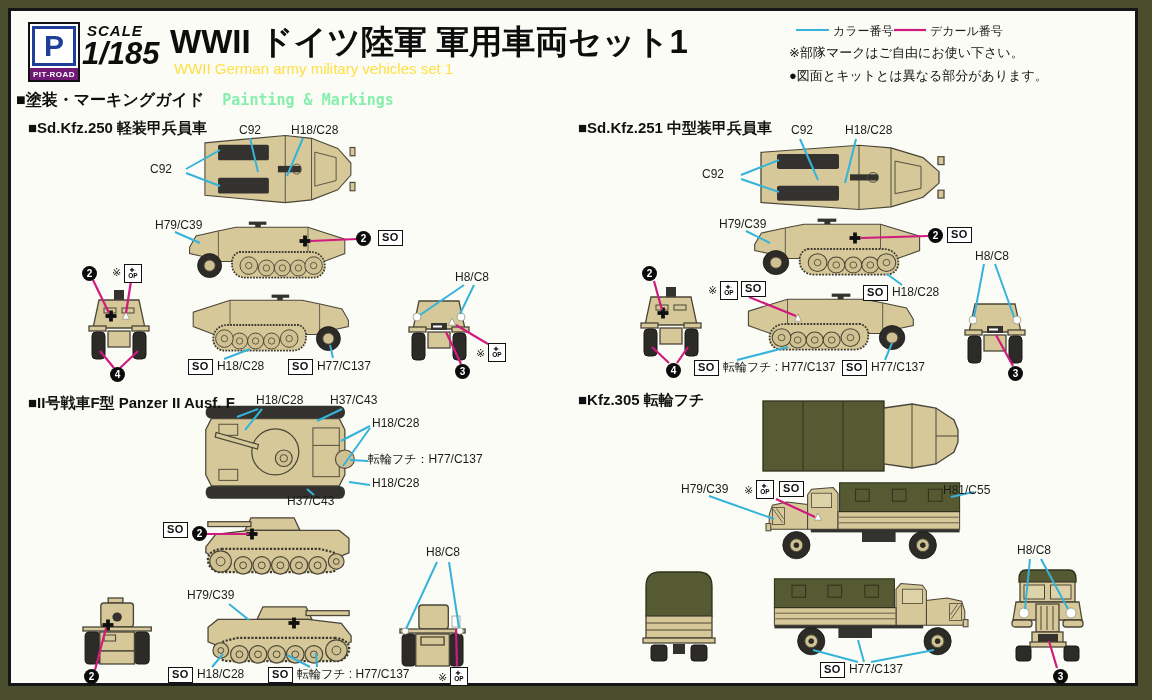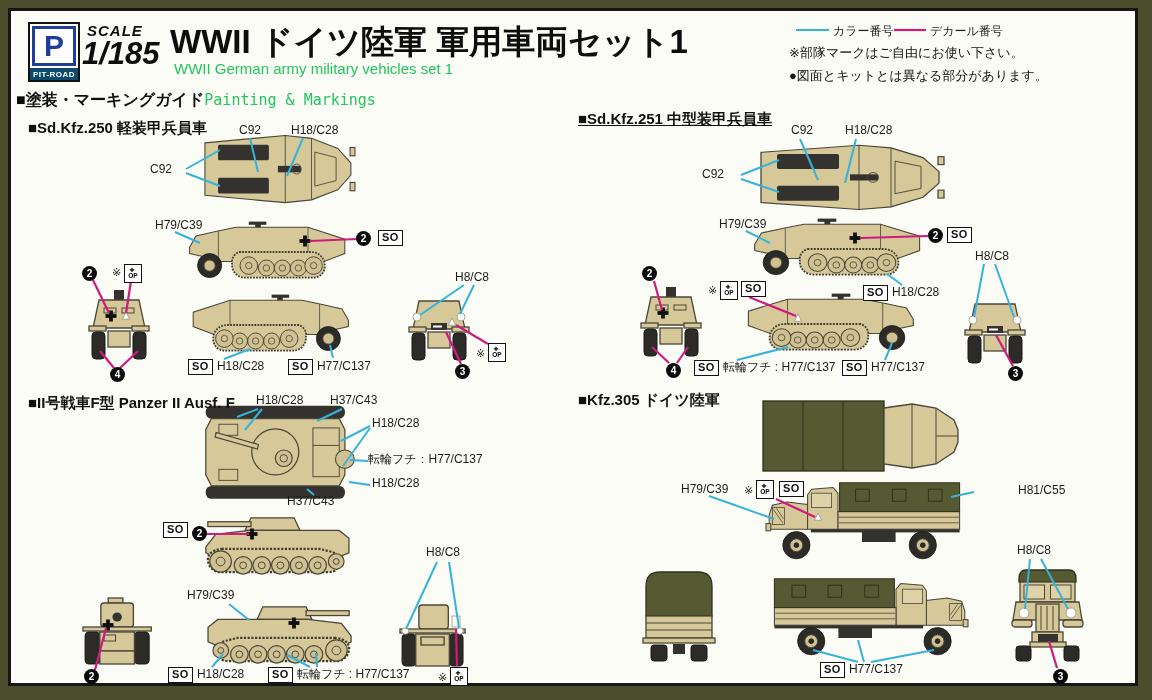--- a/index.html
+++ b/index.html
@@ -26,32 +26,32 @@
   .so{display:inline-block;border:1.7px solid #111;background:#fff;padding:0 3px;
       font-weight:bold;font-size:11px;letter-spacing:.5px;color:#111;line-height:1.25;}
   .badge{position:absolute;z-index:2;width:15px;height:15px;border-radius:50%;background:#0b0b0b;
          color:#fff;font-size:10px;font-weight:bold;display:flex;align-items:center;justify-content:center;}
   .op{position:absolute;z-index:2;width:16px;height:17px;border:1.6px solid #111;background:#fff;
       display:flex;flex-direction:column;align-items:center;justify-content:center;line-height:1;}
   .op .g{font-size:6px;} .op .t{font-size:6.5px;font-weight:bold;letter-spacing:0;}
   .ref{position:absolute;z-index:2;font-size:11px;color:#222;}
   .sec-title{position:absolute;z-index:2;font-size:15px;font-weight:bold;color:#111;white-space:nowrap;}
   .title-jp{position:absolute;z-index:2;font-size:33px;font-weight:bold;color:#0d0d0d;letter-spacing:0;}
-  .title-en{position:absolute;z-index:2;font-size:15px;color:#22c55e;}
+  .title-en{position:absolute;z-index:2;font-size:15px;color:#fde047;}
   .legend-txt{position:absolute;z-index:2;font-size:12px;color:#222;}
   .note{position:absolute;z-index:2;font-size:13px;color:#111;}
   .guide{position:absolute;z-index:2;left:16px;top:90px;}
   .guide .jp{font-size:16px;font-weight:bold;color:#0d0d0d;margin-top:44px;}
-  .guide .en{font-family:"DejaVu Sans Mono","Liberation Mono",monospace;font-weight:normal;
-             font-size:15px;color:#22c55e;}
+  .guide .en{font-family:"DejaVu Sans Mono","Liberation Mono",monospace;font-weight:bold;
+             font-size:15px;margin-left:18px;color:#86efac;}
   .logo{position:absolute;left:28px;top:22px;width:52px;height:60px;border:2px solid #111;
         background:#fff;box-sizing:border-box;z-index:2;display:flex;flex-direction:column;}
   .logo .mono{flex:1;display:flex;align-items:center;justify-content:center;
               color:#1f3e99;font-size:30px;font-weight:bold;border:3px solid #1f3e99;margin:2px;}
-  .logo .band{background:#0c4a6e;color:#fff;font-size:8px;font-weight:bold;text-align:center;
+  .logo .band{background:#701a75;color:#fff;font-size:8px;font-weight:bold;text-align:center;
               padding:1.5px 0;letter-spacing:.5px;}
   .scale-lbl{position:absolute;left:87px;top:22px;z-index:2;font-size:15px;font-weight:bold;
              font-style:italic;letter-spacing:1px;color:#0d0d0d;}
   .scale-val{position:absolute;left:82px;top:36px;z-index:2;font-size:31px;font-weight:bold;
              font-style:italic;color:#0d0d0d;}
 </style>
 </head>
 <body>
 
 <div class="page">
@@ -402,21 +402,21 @@
       <span>H77/C137</span>
   </div>
   <div class="lbl" style="left:455px;top:271px;">H8/C8</div>
   <div class="ref" style="left:476px;top:347px;">※</div>
   <div class="op" style="left:488px;top:343px;">
     <span class="g">✚·</span>
       <span class="t">OP</span>
   </div>
   <div class="badge" style="left:455px;top:364px;">3</div>
 
-  <div class="sec-title" style="left:578px;top:110px;text-decoration:underline;">■Sd.Kfz.251 中型装甲兵員車</div>
+  <div class="sec-title" style="left:578px;top:119px;">■Sd.Kfz.251 中型装甲兵員車</div>
   <div class="lbl" style="left:702px;top:168px;">C92</div>
   <div class="lbl" style="left:791px;top:124px;">C92</div>
   <div class="lbl" style="left:845px;top:124px;">H18/C28</div>
   <div class="lbl" style="left:719px;top:218px;">H79/C39</div>
   <div class="badge" style="left:928px;top:228px;">2</div>
   <div class="lbl" style="left:947px;top:227px;">
       <span class="so">SO</span>
     </div>
   <div class="lbl" style="left:975px;top:250px;">H8/C8</div>
   <div class="badge" style="left:642px;top:266px;">2</div>
@@ -464,30 +464,30 @@
     <span class="so">SO</span>
       <span>転輪フチ : H77/C137</span>
   </div>
   <div class="lbl" style="left:426px;top:546px;">H8/C8</div>
   <div class="ref" style="left:438px;top:671px;">※</div>
   <div class="op" style="left:450px;top:667px;">
     <span class="g">✚·</span>
       <span class="t">OP</span>
   </div>
 
-  <div class="sec-title" style="left:578px;top:391px;">■Kfz.305 ドイツ陸軍</div>
+  <div class="sec-title" style="left:578px;top:391px;">■Kfz.305 転輪フチ</div>
   <div class="lbl" style="left:681px;top:483px;">H79/C39</div>
   <div class="ref" style="left:744px;top:484px;">※</div>
   <div class="op" style="left:756px;top:480px;">
     <span class="g">✚·</span>
       <span class="t">OP</span>
   </div>
   <div class="lbl" style="left:779px;top:481px;">
       <span class="so">SO</span>
     </div>
-  <div class="lbl" style="left:1018px;top:484px;">H81/C55</div>
+  <div class="lbl" style="left:943px;top:484px;">H81/C55</div>
   <div class="lbl" style="left:820px;top:662px;">
     <span class="so">SO</span>
       <span>H77/C137</span>
   </div>
   <div class="lbl" style="left:1017px;top:544px;">H8/C8</div>
   <div class="badge" style="left:1053px;top:669px;">3</div>
 </div>
 
 </body></html>

